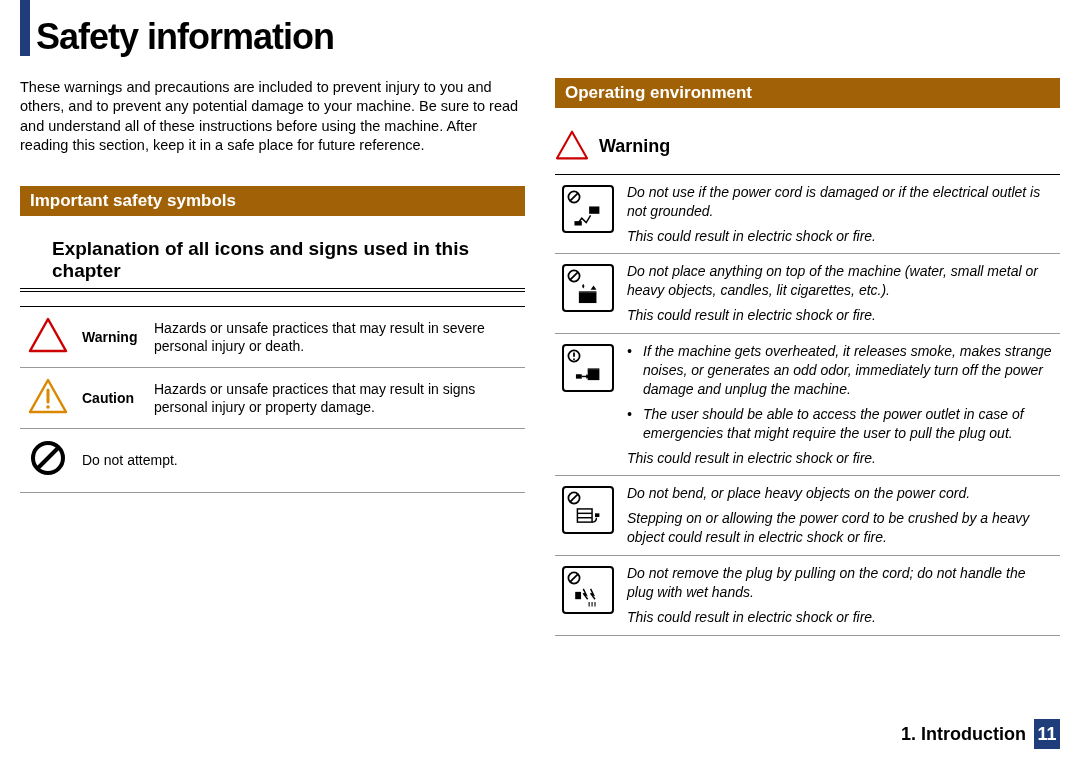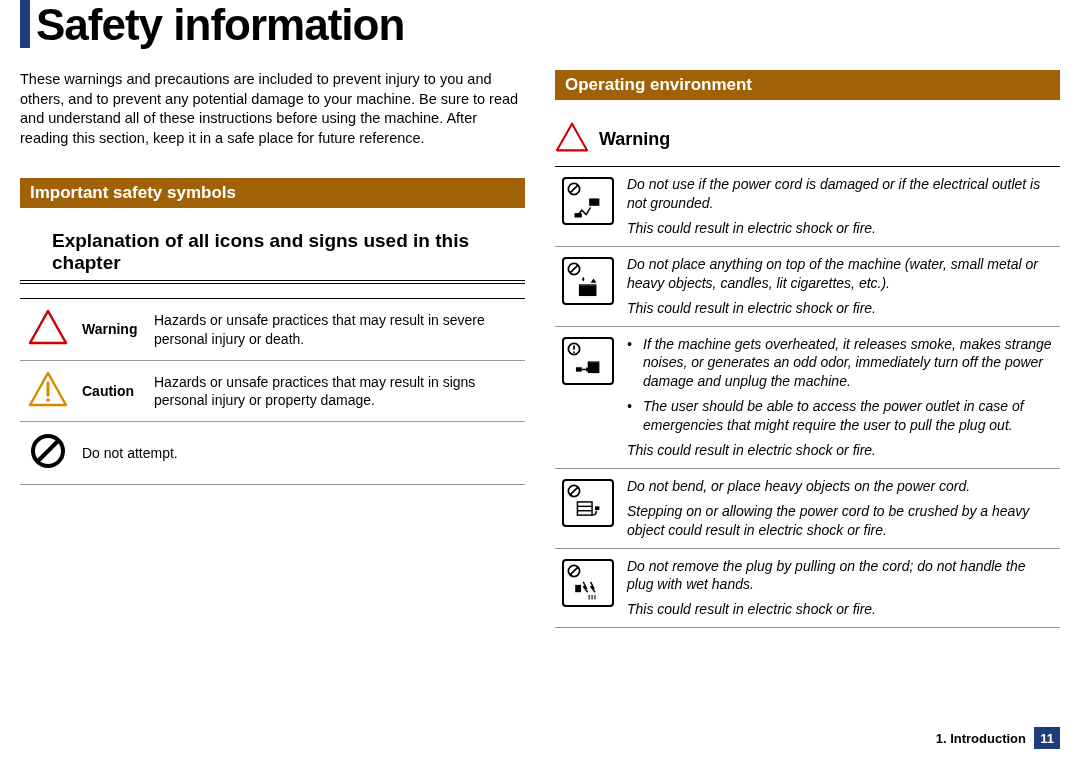--- a/index.html
+++ b/index.html
@@ -11,25 +11,25 @@
     color: #000;
     position: relative;
     padding: 0 20px;
   }
   .page-title-wrap {
     border-left: 10px solid #1f3d7a;
     padding-left: 6px;
     margin-bottom: 22px;
   }
   .page-title {
-    font-size: 44px;
+    font-size: 36px;
     font-weight: 700;
     letter-spacing: -1px;
     line-height: 1.05;
-    padding-top: 2px;
+    padding-top: 18px;
   }
   .columns {
     display: flex;
     gap: 30px;
   }
   .col {
     flex: 1;
     min-width: 0;
   }
   .intro {
@@ -102,28 +102,28 @@
   ul.bullets { list-style: none; padding-left: 0; }
   ul.bullets li { display: flex; margin-bottom: 6px; }
   ul.bullets li::before { content: "•"; width: 16px; flex: 0 0 16px; }
   .footer {
     position: absolute;
     bottom: 14px;
     right: 20px;
     display: flex;
     align-items: center;
     gap: 8px;
-    font-size: 13px;
+    font-size: 18px;
     font-weight: 700;
   }
   .page-num {
     background: #1f3d7a;
     color: #fff;
     width: 26px;
-    height: 22px;
+    height: 30px;
     display: flex;
     align-items: center;
     justify-content: center;
     font-weight: 700;
   }
   
   .tri {
     display: inline-block;
   }
   .pictogram {

